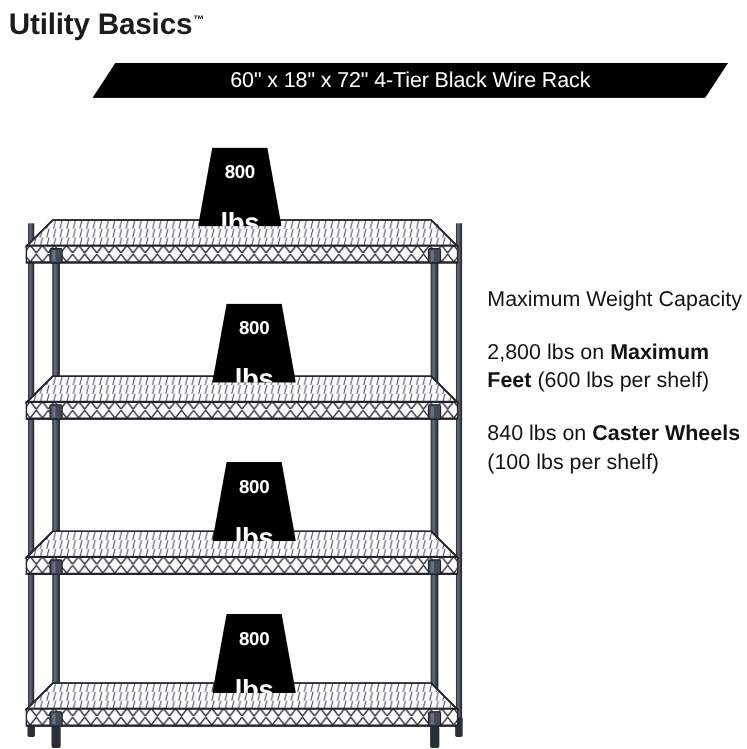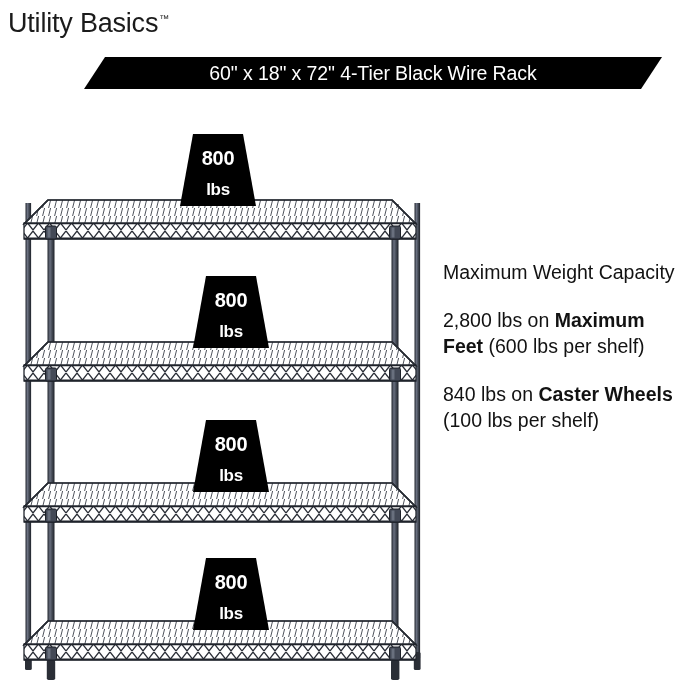--- a/index.html
+++ b/index.html
@@ -18,21 +18,21 @@
     background: #ffffff;
     overflow: hidden;
   }
 
   
   #brand {
     position: absolute;
     left: 8px;
     top: 2px;
     font-size: 27px;
-    font-weight: 400;
+    font-weight: 700;
     letter-spacing: -0.2px;
     color: #1b1b1b;
     white-space: nowrap;
     line-height: 34px;
   }
   #brand .tm {
     font-size: 10px;
     vertical-align: super;
     letter-spacing: 0;
     margin-left: 1px;
@@ -99,28 +99,29 @@
     clip-path: polygon(13px 0, 63px 0, 76px 100%, 0 100%);
     text-align: center;
     color: #ffffff;
     font-weight: 700;
     line-height: 1;
     padding-top: 14px;
     box-sizing: border-box;
   }
   .badge .num {
     display: block;
-    font-size: 20px;
+    font-size: 17px;
     letter-spacing: -0.3px;
   }
   .badge .unit {
     display: block;
-    font-size: 17px;
-    margin-top: 13px;
+    font-size: 25px;
+    margin-top: 26px;
     letter-spacing: -0.3px;
+    text-decoration: underline;
   }
   #badge-1 { left: 180px; top: 134px; height: 72px; }
   #badge-2 { left: 193px; top: 276px; height: 72px; }
   #badge-3 { left: 193px; top: 420px; height: 72px; }
   #badge-4 { left: 193px; top: 558px; height: 72px; }
 </style>
 </head>
 <body>
 
 <div id="page">

